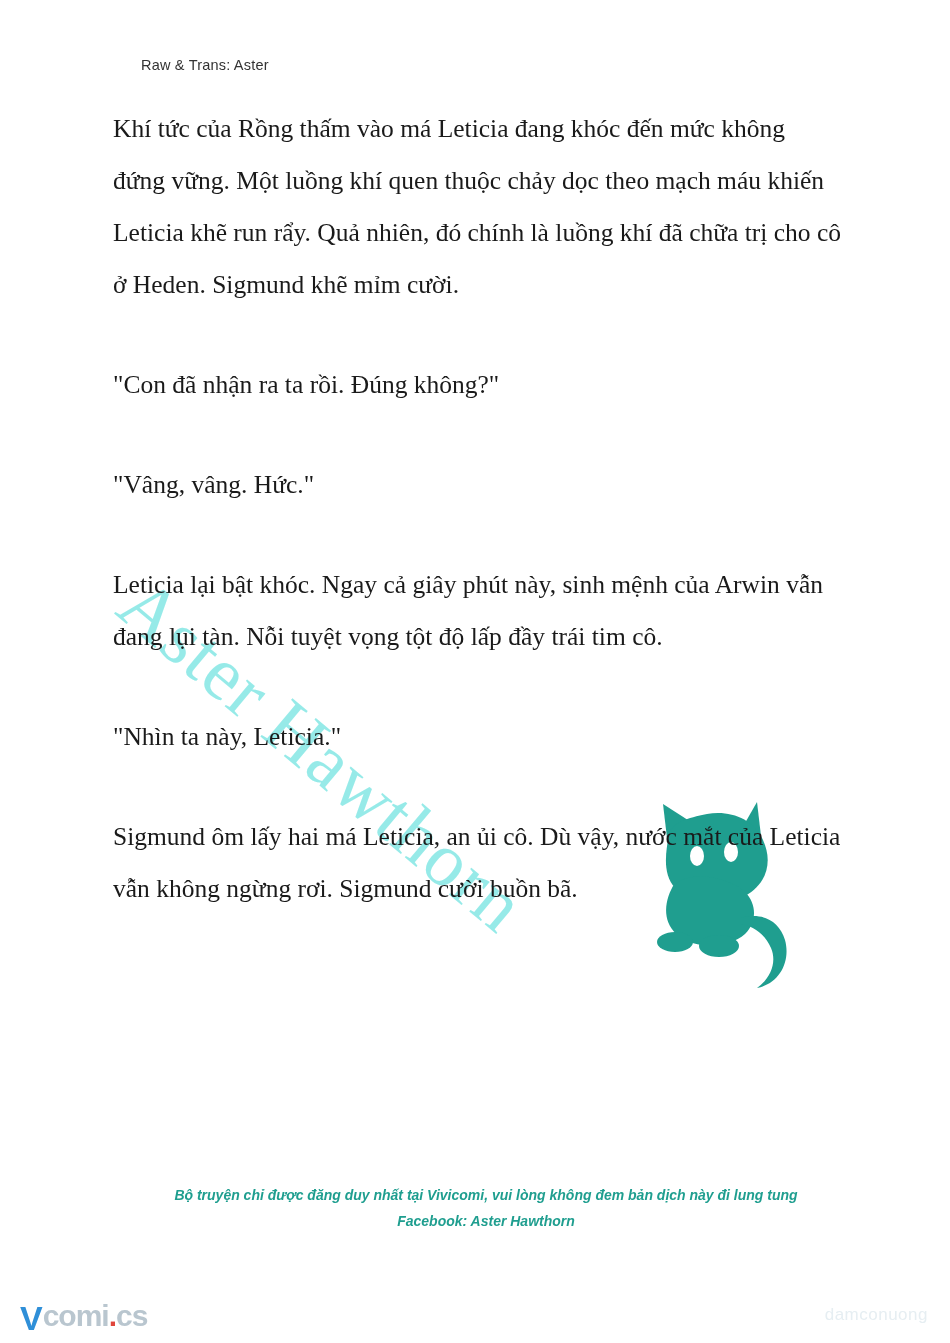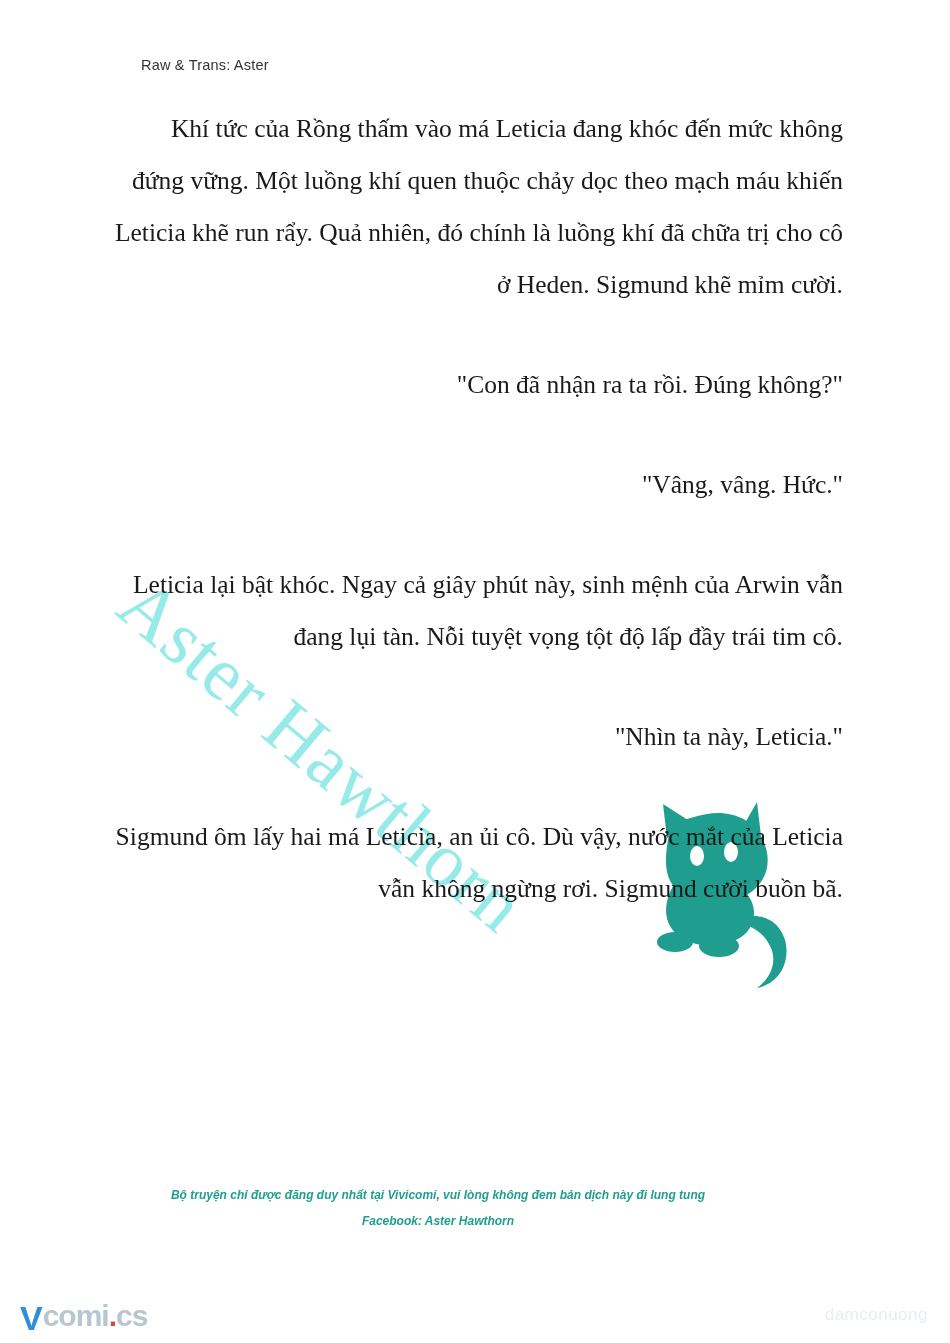--- a/index.html
+++ b/index.html
@@ -37,21 +37,21 @@
     top: 103px;
     width: 730px;
     z-index: 5;
   }
   .para {
     font-family: "Liberation Serif", serif;
     font-size: 25.5px;
     line-height: 52px;
     color: #1a1a1a;
     margin: 0 0 48px 0;
-    text-align: right;
+    text-align: left;
   }
   
   .watermark {
     position: absolute;
     left: 120px;
     top: 300px;
     width: 620px;
     height: 560px;
     pointer-events: none;
     z-index: 2;
@@ -81,23 +81,24 @@
   }
   .footer-notes {
     position: absolute;
     left: 0;
     top: 1182px;
     width: 876px;
     text-align: center;
     font-family: "Liberation Sans", sans-serif;
     font-style: italic;
     font-weight: bold;
-    font-size: 12px;
+    font-size: 14px;
     color: #1f9e8f;
     line-height: 26px;
+    padding-left: 48px;
   }
   .footer-notes div {
     white-space: nowrap;
   }
   .bottom-bar {
     position: absolute;
     left: 0;
     bottom: 0;
     width: 950px;
     height: 62px;

